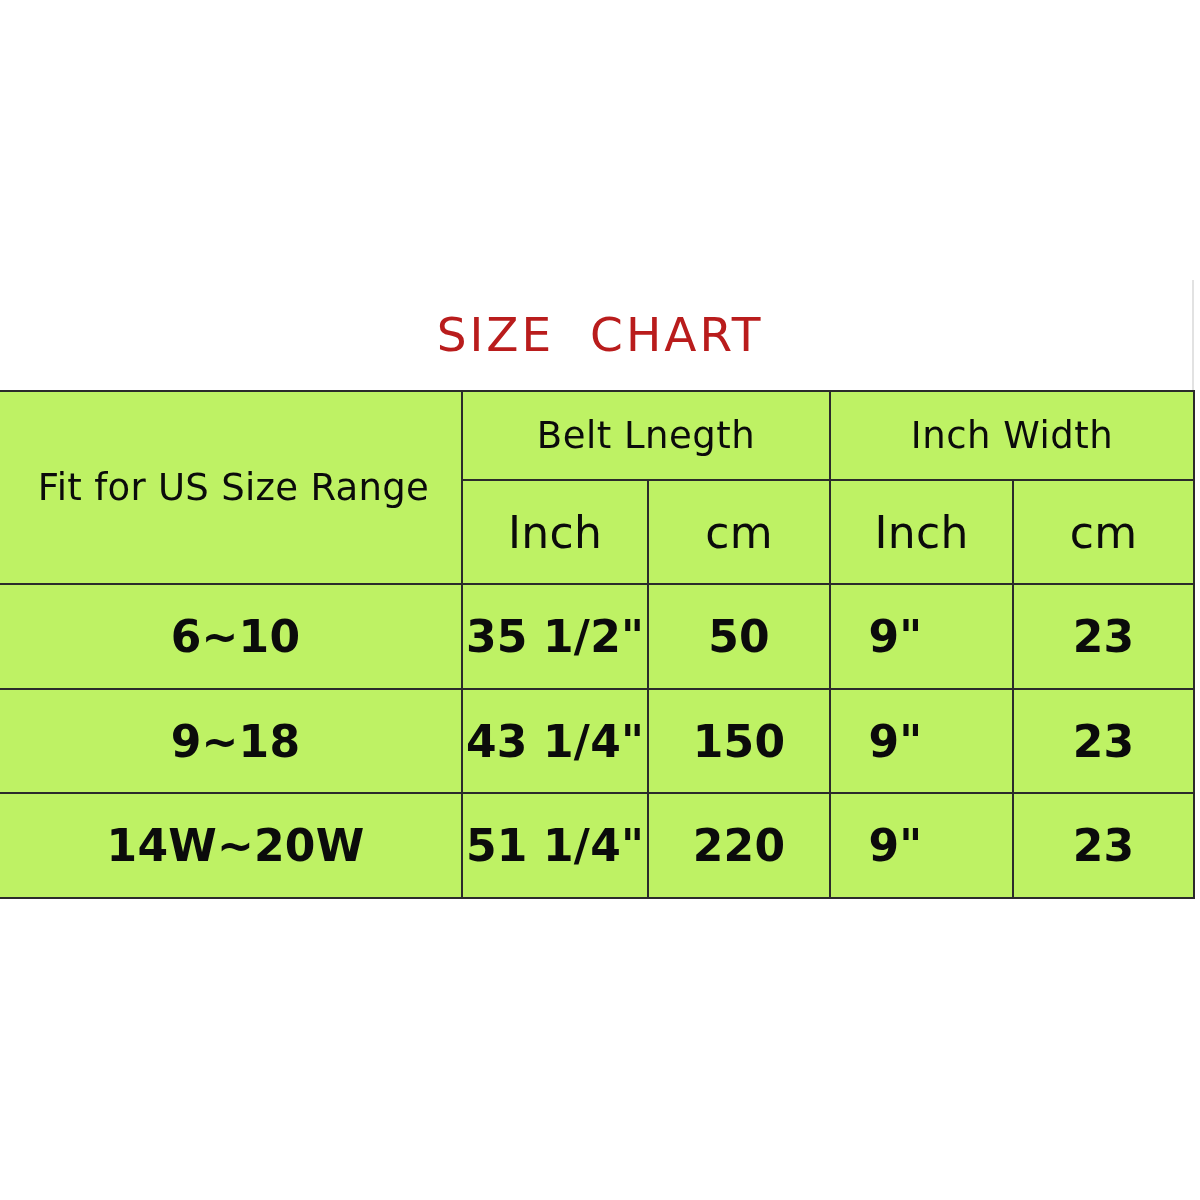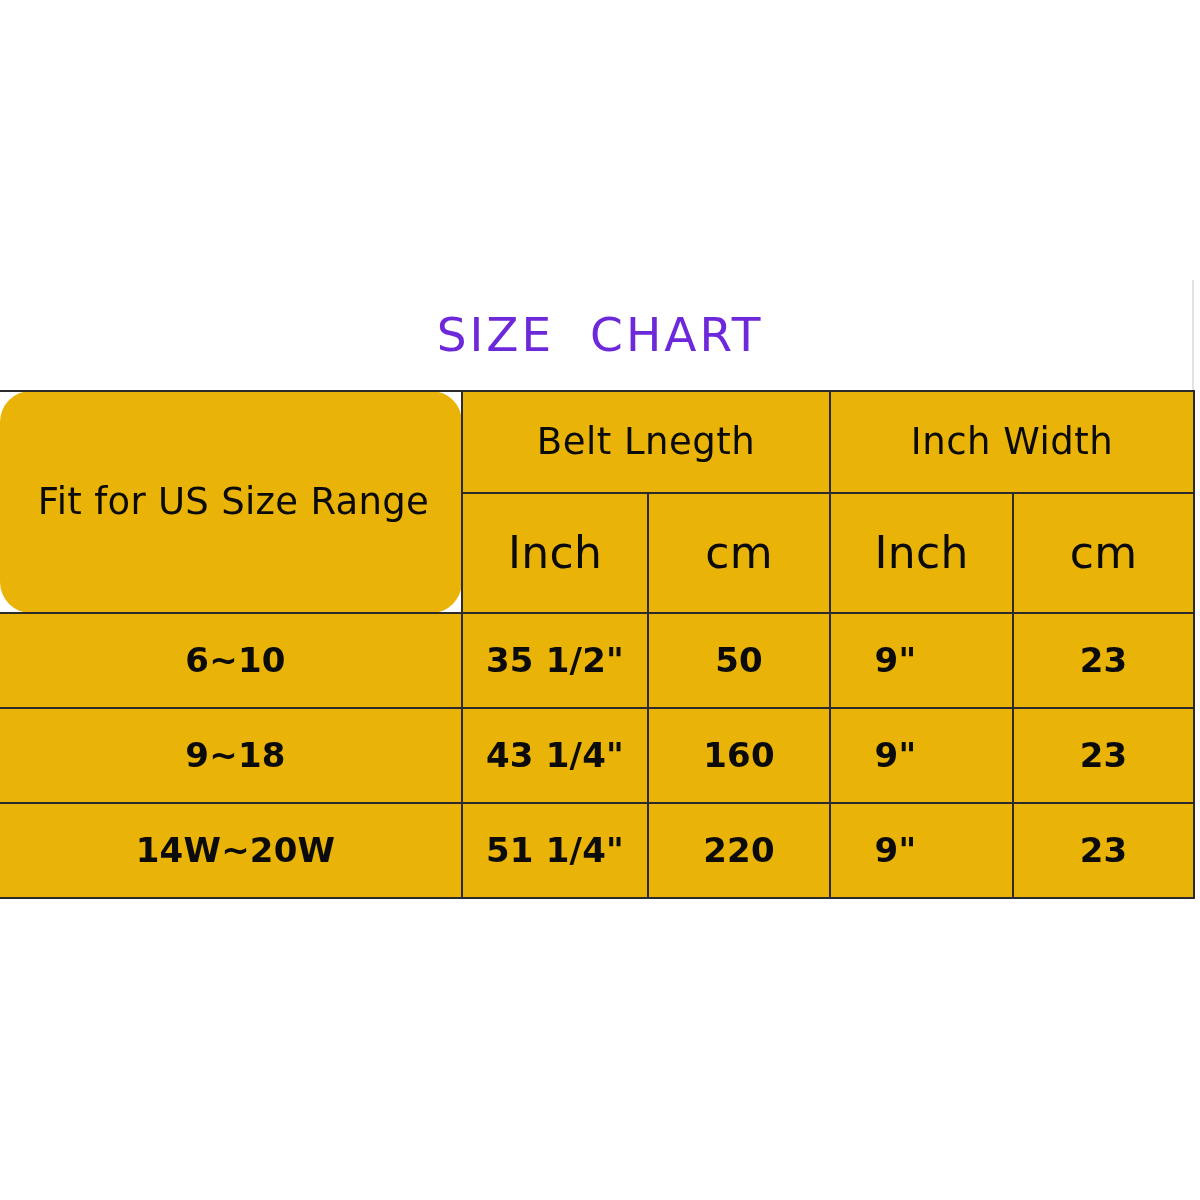--- a/index.html
+++ b/index.html
@@ -20,21 +20,21 @@
   #chart-title {
     position: absolute;
     left: 0;
     top: 305px;
     width: 1200px;
     text-align: center;
     font-family: "DejaVu Sans", "Liberation Sans", sans-serif;
     font-size: 47px;
     font-weight: 400;
     letter-spacing: 3px;
-    color: #6d28d9;
+    color: #b91c1c;
     white-space: pre;
     line-height: 60px;
   }
 
   
   #right-guide {
     position: absolute;
     left: 1192px;
     top: 280px;
     width: 2px;
@@ -56,21 +56,21 @@
     width: 1194px;
     height: 509px;
     font-family: "DejaVu Sans", "Liberation Sans", sans-serif;
     color: #0b0b0b;
   }
   table.size-table td {
     border: 2.6px solid #2b2b2b;
     text-align: center;
     vertical-align: middle;
     padding: 0;
-    background: #eab308;
+    background: #bef264;
   }
   
   table.size-table tr > td:first-child {
     border-left: 0 none;
   }
 
   
   col.c1 { width: 462px; }
   col.c2 { width: 186px; }
   col.c3 { width: 182px; }
@@ -87,31 +87,30 @@
     font-size: 37px;
     font-weight: 500;
     letter-spacing: 0.3px;
   }
   .hdr-unit {
     font-size: 44px;
     font-weight: 500;
     letter-spacing: 0.3px;
   }
   .cell-val {
-    font-size: 34px;
+    font-size: 44px;
     font-weight: 600;
     letter-spacing: 0.2px;
   }
   
   .cell-val.nudge-left {
     padding-right: 52px;
   }
   .hdr-rowspan.nudge-right {
     padding-left: 6px;
-    border-radius: 31px;
   }
   .cell-val.col1 {
     padding-left: 10px;
   }
 </style>
 </head>
 <body>
 
 <div id="right-guide"></div>
 
@@ -145,21 +144,21 @@
         <td class="cell-val col1">6~10</td>
         <td class="cell-val">35 1/2"</td>
         <td class="cell-val">50</td>
         <td class="cell-val nudge-left">9"</td>
         <td class="cell-val">23</td>
       </tr>
 
       <tr>
         <td class="cell-val col1">9~18</td>
         <td class="cell-val">43 1/4"</td>
-        <td class="cell-val">160</td>
+        <td class="cell-val">150</td>
         <td class="cell-val nudge-left">9"</td>
         <td class="cell-val">23</td>
       </tr>
 
       <tr>
         <td class="cell-val col1">14W~20W</td>
         <td class="cell-val">51 1/4"</td>
         <td class="cell-val">220</td>
         <td class="cell-val nudge-left">9"</td>
         <td class="cell-val">23</td>

